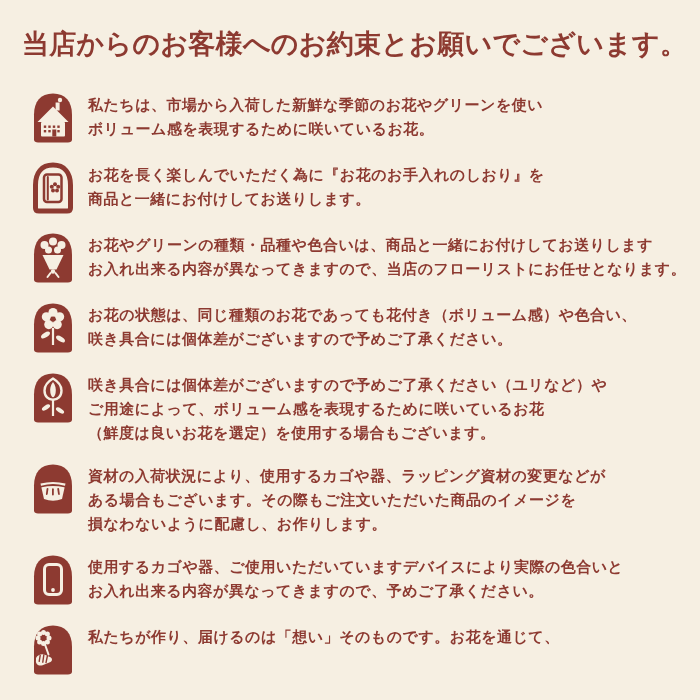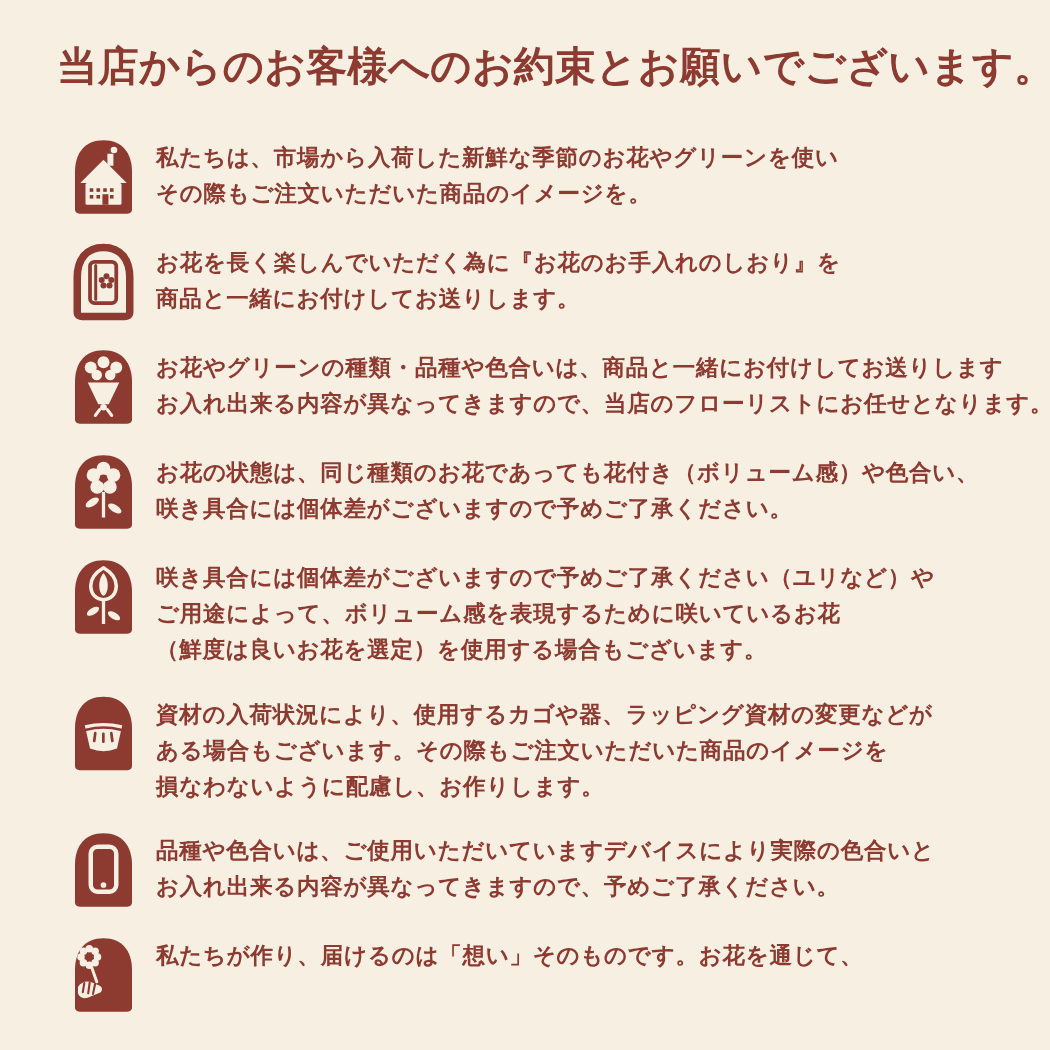--- a/index.html
+++ b/index.html
@@ -7,21 +7,21 @@
     --accent:#8d3a31;
   }
   html,body{margin:0;padding:0;}
   body{
     width:700px;height:700px;
     background:var(--bg);
     color:var(--accent);
     font-family:"DejaVu Sans","Liberation Sans",sans-serif;
     overflow:hidden;
   }
-  .page{padding:26px 8px 0 38px;}
+  .page{padding:26px 8px 0 22px;}
   .page-title{
     font-size:27px;
     font-weight:bold;
     letter-spacing:0.3px;
     margin:0 0 30px 0;
     white-space:nowrap;
   }
   .items{
     display:flex;
     flex-direction:column;
@@ -69,21 +69,21 @@
             <rect class="f" x="21.8" y="33.5" width="2.4" height="2.4"></rect>
             <rect class="f" x="26.3" y="33.5" width="2.4" height="2.4"></rect>
             <rect class="f" x="12.8" y="38" width="2.4" height="2.4"></rect>
             <rect class="f" x="17.3" y="38" width="2.4" height="2.4"></rect>
             <rect class="f" x="26.3" y="38" width="2.4" height="2.4"></rect>
             <rect class="f" x="21.3" y="37.5" width="4" height="7"></rect>
           </svg>
         </span>
     <p class="text">
           <span class="line">私たちは、市場から入荷した新鮮な季節のお花やグリーンを使い</span>
-          <span class="line">その際もご注文いただいた商品のイメージを。</span>
+          <span class="line">ボリューム感を表現するために咲いているお花。</span>
         </p>
   </div>
 
   <div class="item">
     <span class="icon">
           <svg viewBox="0 0 44 52">
             <path class="s" stroke-width="5" d="M22 3 C10.5 3 4.5 11 4.5 23 L4.5 46 C4.5 48.2 6 49 8 49 L36 49 C38 49 39.5 48.2 39.5 46 L39.5 23 C39.5 11 33.5 3 22 3 Z"></path>
             <rect class="s" stroke-width="2.5" x="13" y="12.5" width="17.5" height="27.5" rx="3"></rect>
             <line class="s" stroke-width="2" x1="16.8" y1="15" x2="16.8" y2="37.5"></line>
             <circle class="f" cx="24" cy="22.2" r="2"></circle>
@@ -179,21 +179,21 @@
 
   <div class="item">
     <span class="icon">
           <svg viewBox="0 0 44 52">
             <path class="f" d="M22 1.5 C9.5 1.5 3 10 3 22.5 L3 47.5 C3 49.8 4.8 50.5 7 50.5 L37 50.5 C39.2 50.5 41 49.8 41 47.5 L41 22.5 C41 10 34.5 1.5 22 1.5 Z"></path>
             <rect class="bs" stroke-width="3" x="13.5" y="10.5" width="17" height="30" rx="4.5"></rect>
             <circle class="b" cx="22" cy="36" r="1.9"></circle>
           </svg>
         </span>
     <p class="text">
-          <span class="line">品種や色合いは、ご使用いただいていますデバイスにより実際の色合いと</span>
+          <span class="line">使用するカゴや器、ご使用いただいていますデバイスにより実際の色合いと</span>
           <span class="line">お入れ出来る内容が異なってきますので、予めご了承ください。</span>
         </p>
   </div>
 
   <div class="item">
     <span class="icon">
           <svg viewBox="0 0 44 52">
             <path class="f" d="M22 1.5 C9.5 1.5 3 10 3 22.5 L3 47.5 C3 49.8 4.8 50.5 7 50.5 L37 50.5 C39.2 50.5 41 49.8 41 47.5 L41 22.5 C41 10 34.5 1.5 22 1.5 Z"></path>
             <circle class="b" cx="18" cy="14" r="2.5"></circle>
             <circle class="b" cx="16.4" cy="17.9" r="2.5"></circle>

